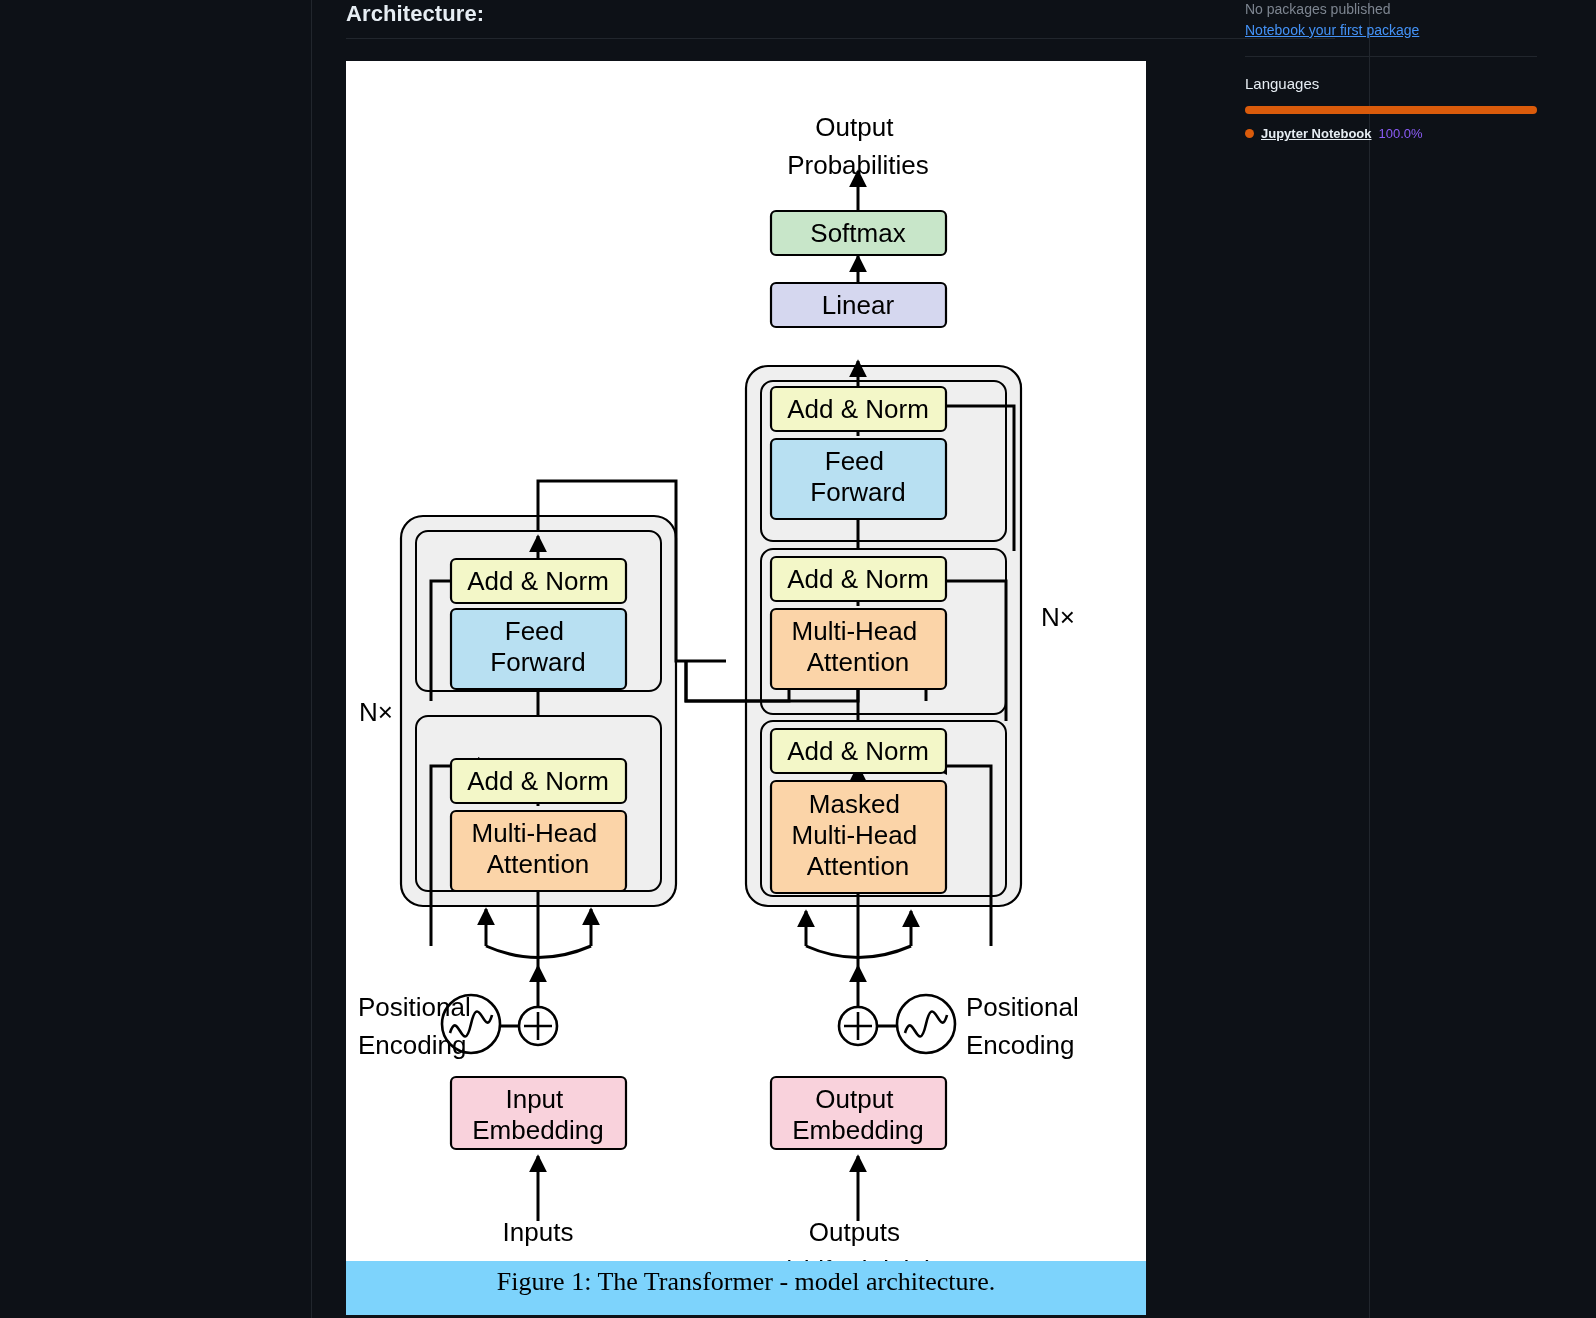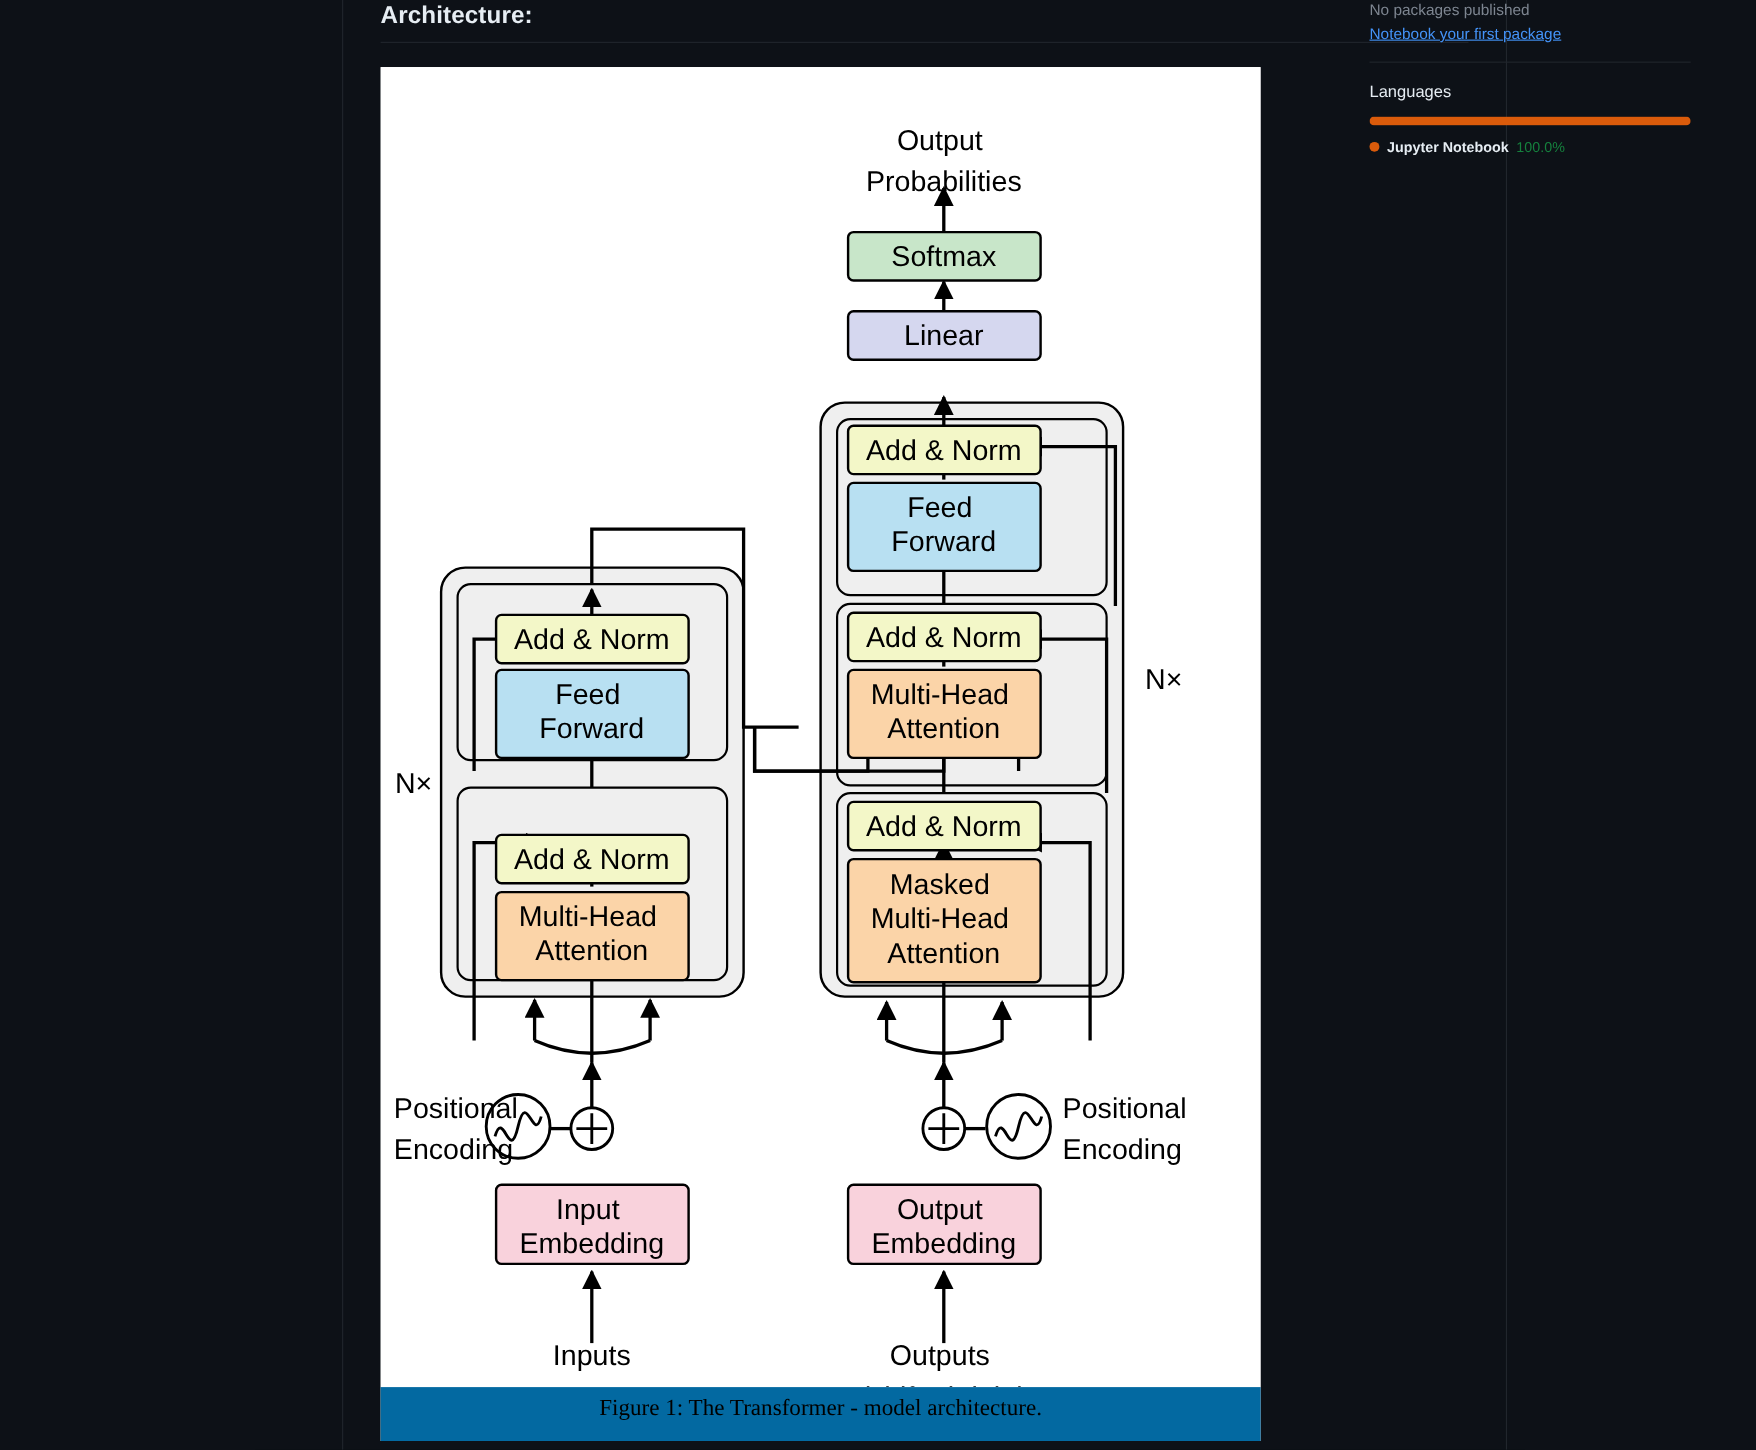--- a/index.html
+++ b/index.html
@@ -45,25 +45,25 @@
   }
   .figure-wrap {
     margin-top: 22px;
     width: 800px;
     background: #ffffff;
     position: relative;
   }
   .fig-svg { display: block; }
   .fig-caption {
     font-family: "Liberation Serif", serif;
-    font-size: 21px;
+    font-size: 26px;
     color: #000;
     text-align: center;
     padding: 6px 0 18px 0;
-    background: #0369a1;
+    background: #7dd3fc;
   }
 
   
   .sidebar {
     position: absolute;
     left: 1214px;
     top: 0;
     width: 320px;
     color: #e6edf3;
     margin-left: 31px;
@@ -116,22 +116,22 @@
     align-items: center;
     font-size: 13px;
     gap: 7px;
   }
   .lang-dot {
     width: 9px;
     height: 9px;
     border-radius: 50%;
     display: inline-block;
   }
-  .lang-name { font-weight: bold; color: #e6edf3; }
-  .lang-pct { color: #15803d; }
+  .lang-name { font-weight: bold; color: #e6edf3; text-decoration: underline; }
+  .lang-pct { color: #8b5cf6; }
 </style>
 </head>
 <body>
 
 <div class="page">
 
   <div class="readme-col">
     <div class="readme-inner">
 
       <h2 class="section-heading">Architecture:</h2>

